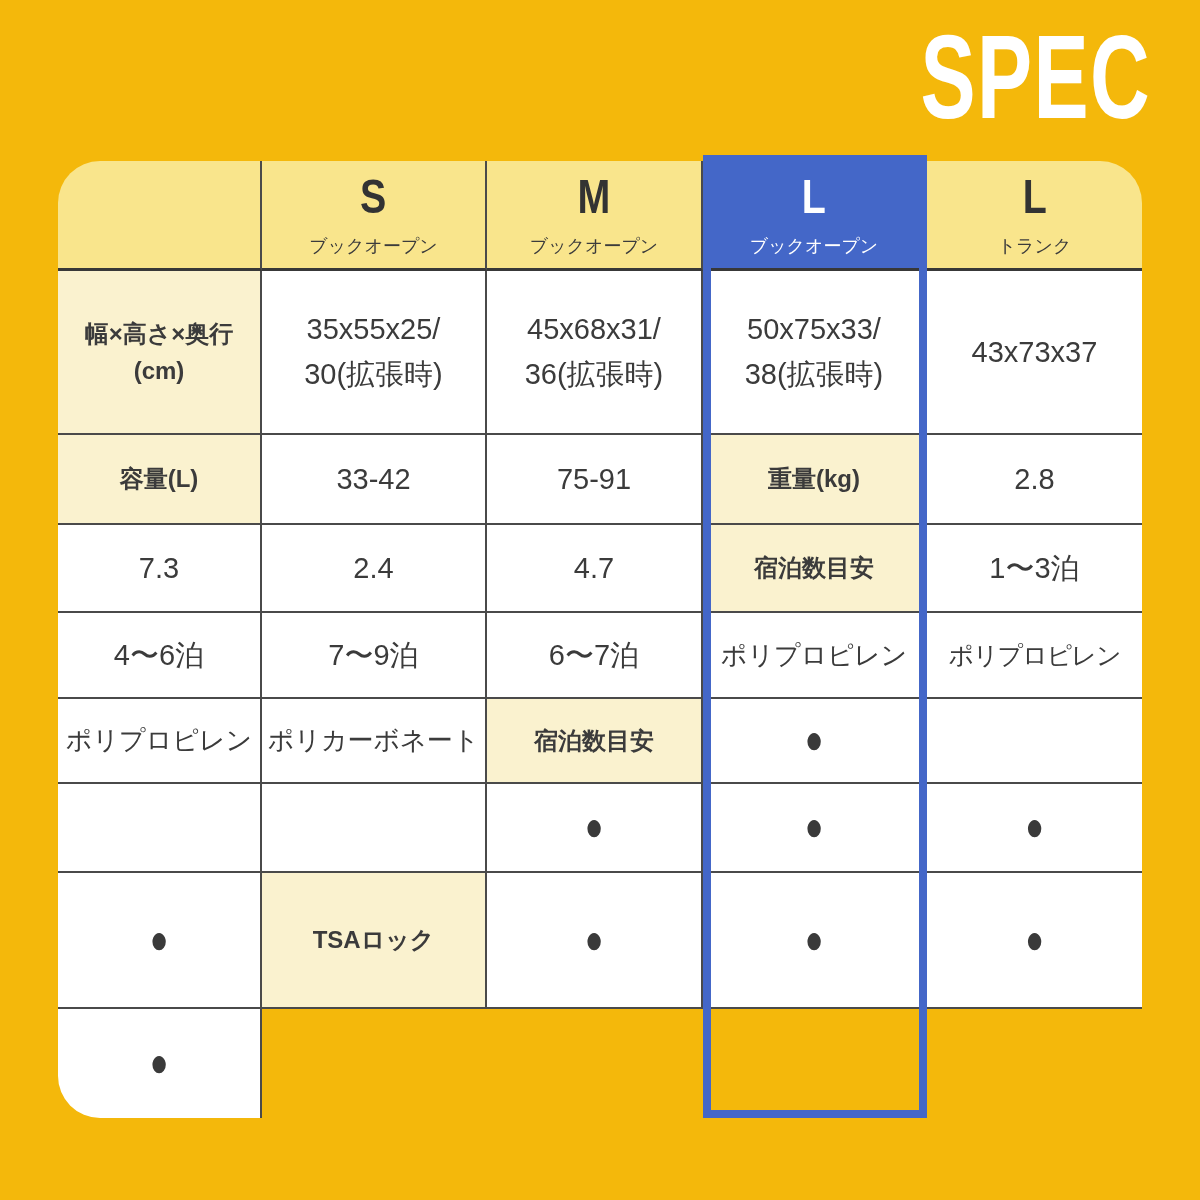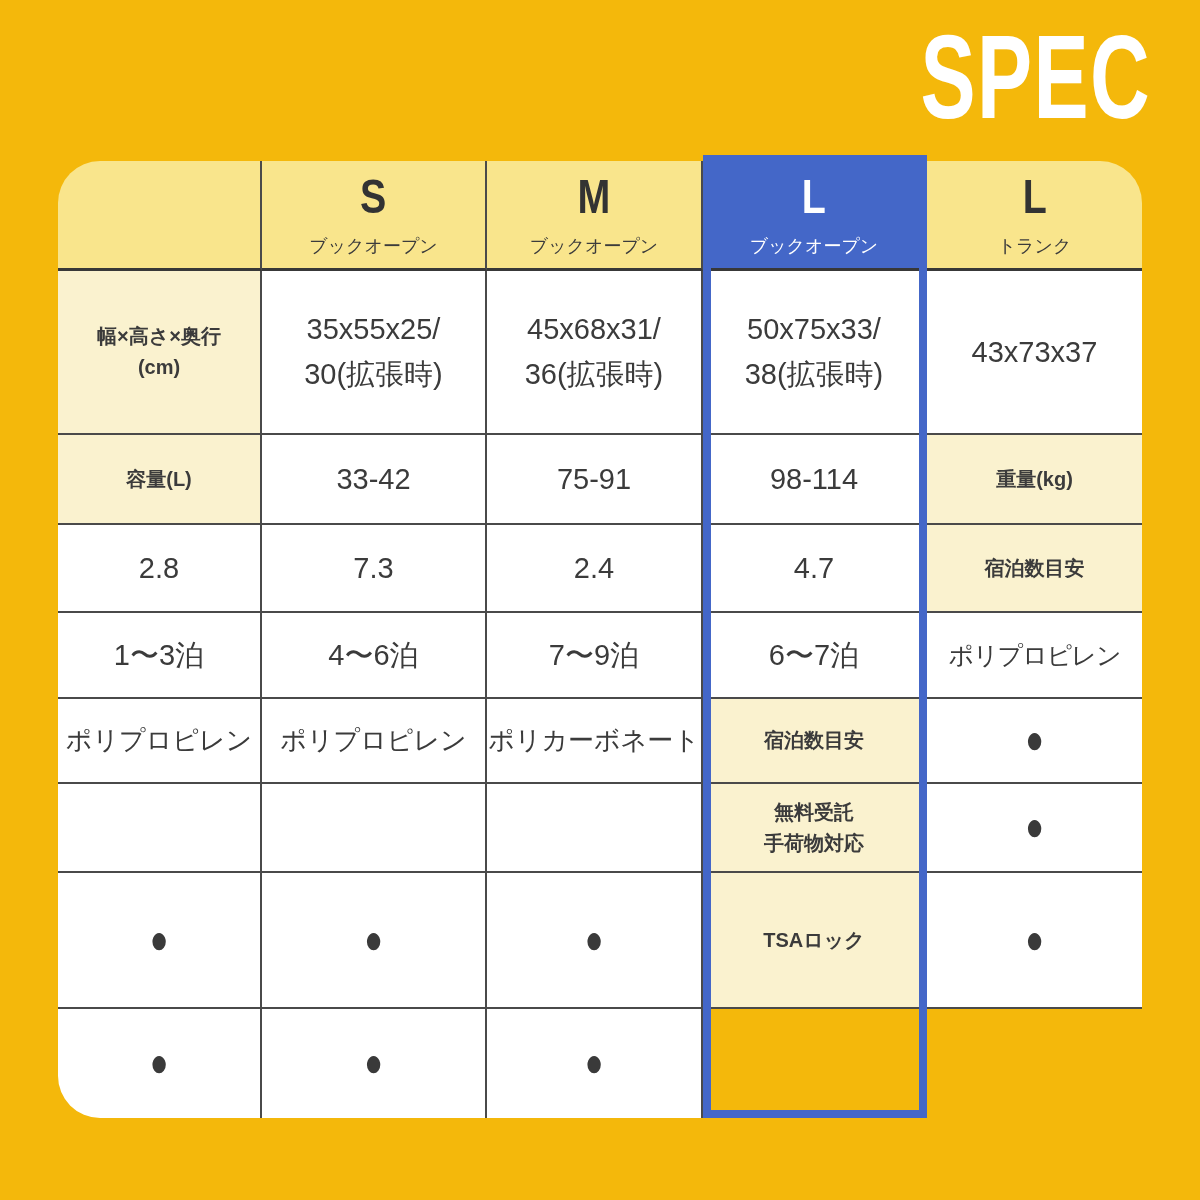--- a/index.html
+++ b/index.html
@@ -52,21 +52,21 @@
     font-size: 48px; font-weight: 800; line-height: 1.1;
     transform: scaleX(0.82); transform-origin: center;
     color: #333333;
   }
   .head-hl .size { color: #FFFFFF; }
   .type { font-size: 18px; font-weight: 400; margin-top: 10px; color: #3B3B3B; }
   .head-hl .type { color: #FFFFFF; }
 
   .lab {
     background: #FAF2CF;
-    font-size: 20px;
+    font-size: 24px;
     font-weight: 700;
     line-height: 1.55;
   }
   .val { font-size: 29px; line-height: 1.55; }
   .pre { white-space: pre-line; }
   .mat .val-text { font-size: 26px; text-align: center; }
   .grid > .cell:nth-child(25) .val-text { font-size: 25px; letter-spacing: -1px; }
 
   .dot {
     display: inline-block;
@@ -122,21 +122,20 @@
 30(拡張時)</div>
   <div class="cell val pre">45x68x31/
 36(拡張時)</div>
   <div class="cell val pre">50x75x33/
 38(拡張時)</div>
   <div class="cell val pre">43x73x37</div>
 
   <div class="cell lab">容量(L)</div>
   <div class="cell val">33-42</div>
   <div class="cell val">75-91</div>
-  <div class="cell val">98-114</div>
 
   <div class="cell lab">重量(kg)</div>
   <div class="cell val">2.8</div>
   <div class="cell val">7.3</div>
   <div class="cell val">2.4</div>
   <div class="cell val">4.7</div>
 
   <div class="cell lab">宿泊数目安</div>
   <div class="cell val">1〜3泊</div>
   <div class="cell val">4〜6泊</div>
@@ -163,22 +162,20 @@
   <div class="cell val">
       <span class="dot"></span>
     </div>
   <div class="cell val">
       <span class="dot"></span>
     </div>
   <div class="cell val">
       <span class="dot"></span>
     </div>
 
-  <div class="cell lab pre">無料受託
-手荷物対応</div>
   <div class="cell val">
       <span class="dot">●</span>
     </div>
   <div class="cell val">
       <span class="dot">●</span>
     </div>
   <div class="cell val">
       <span class="dot">●</span>
     </div>
   <div class="cell val">

